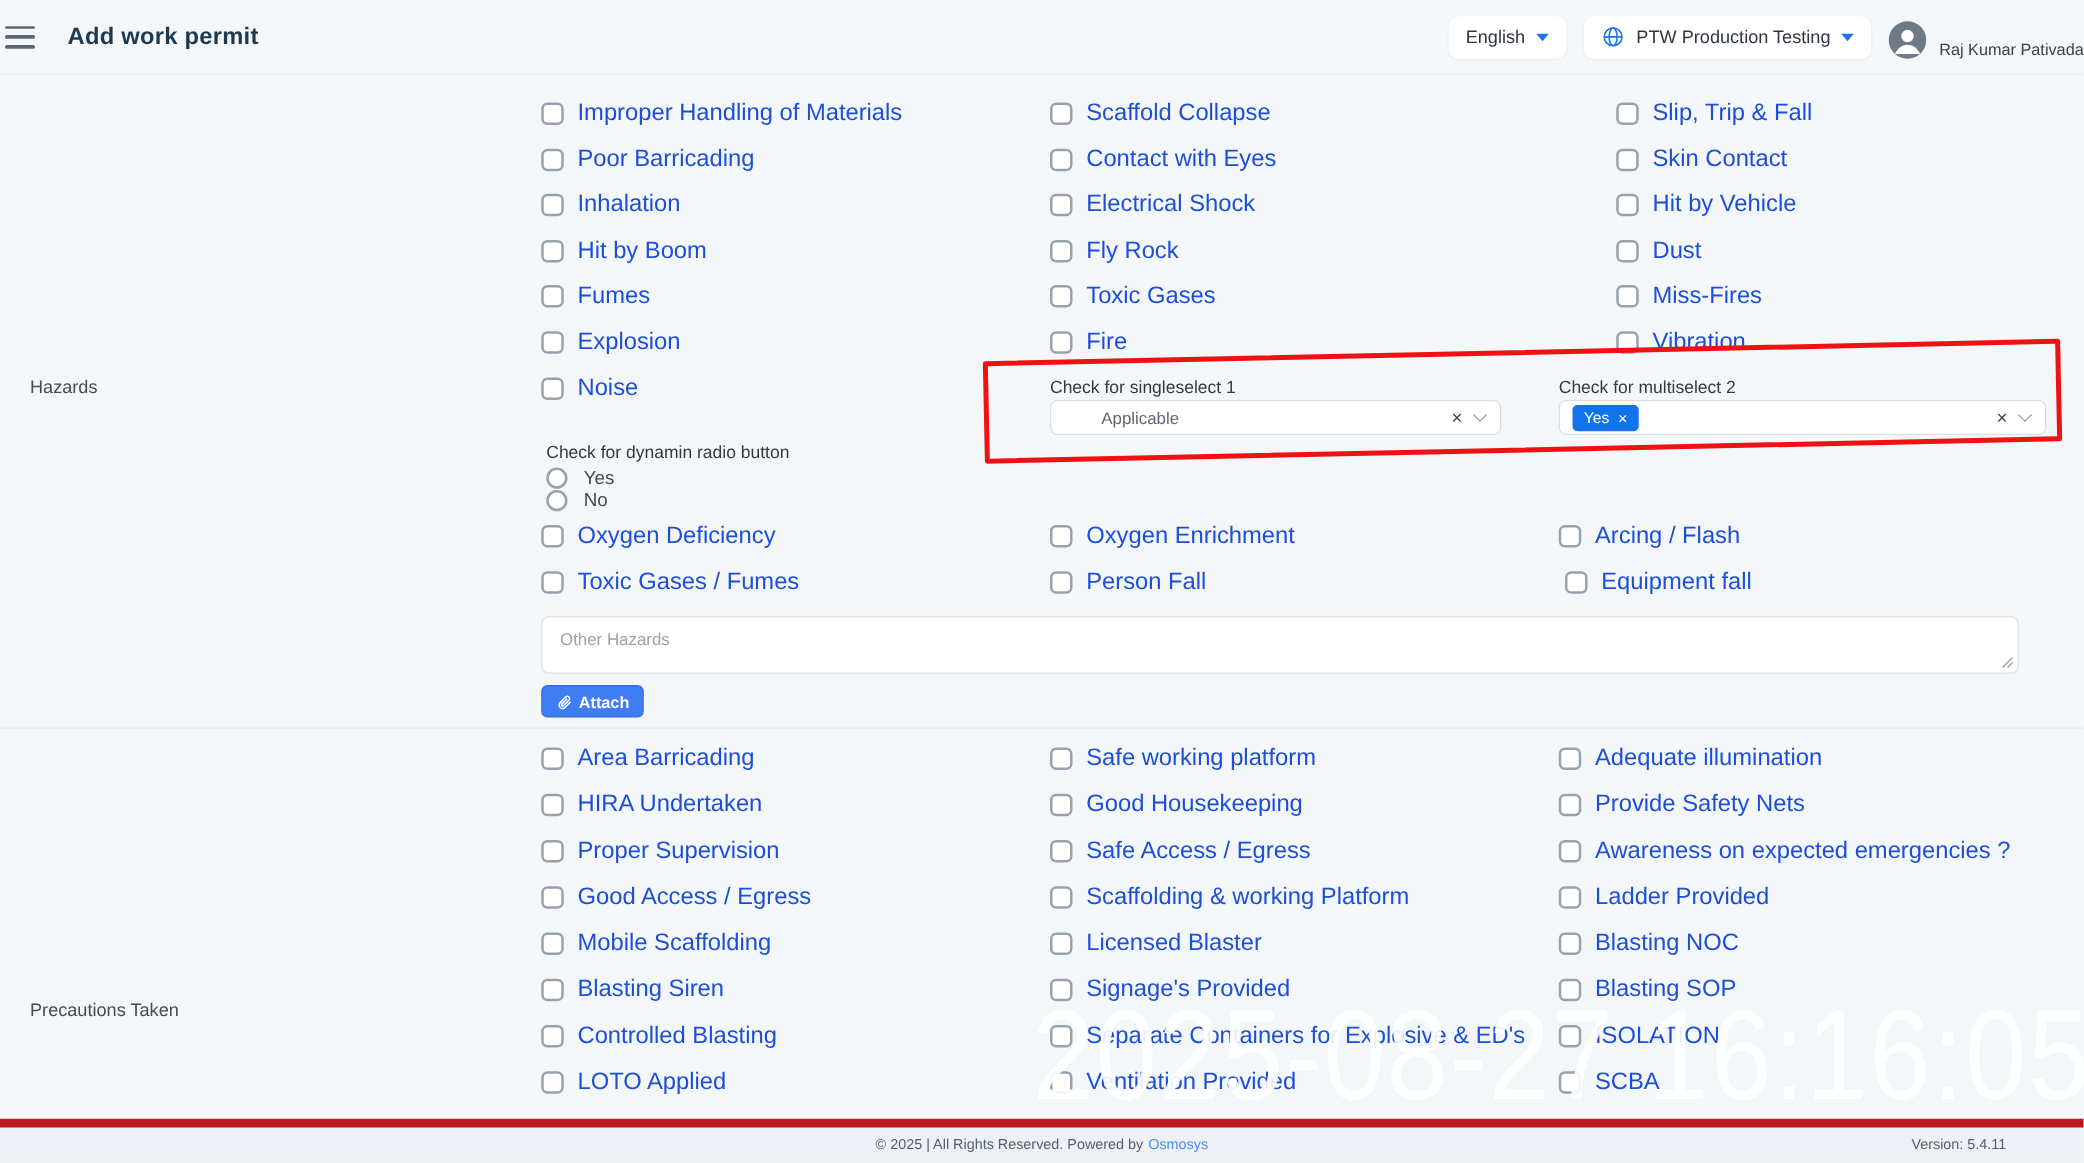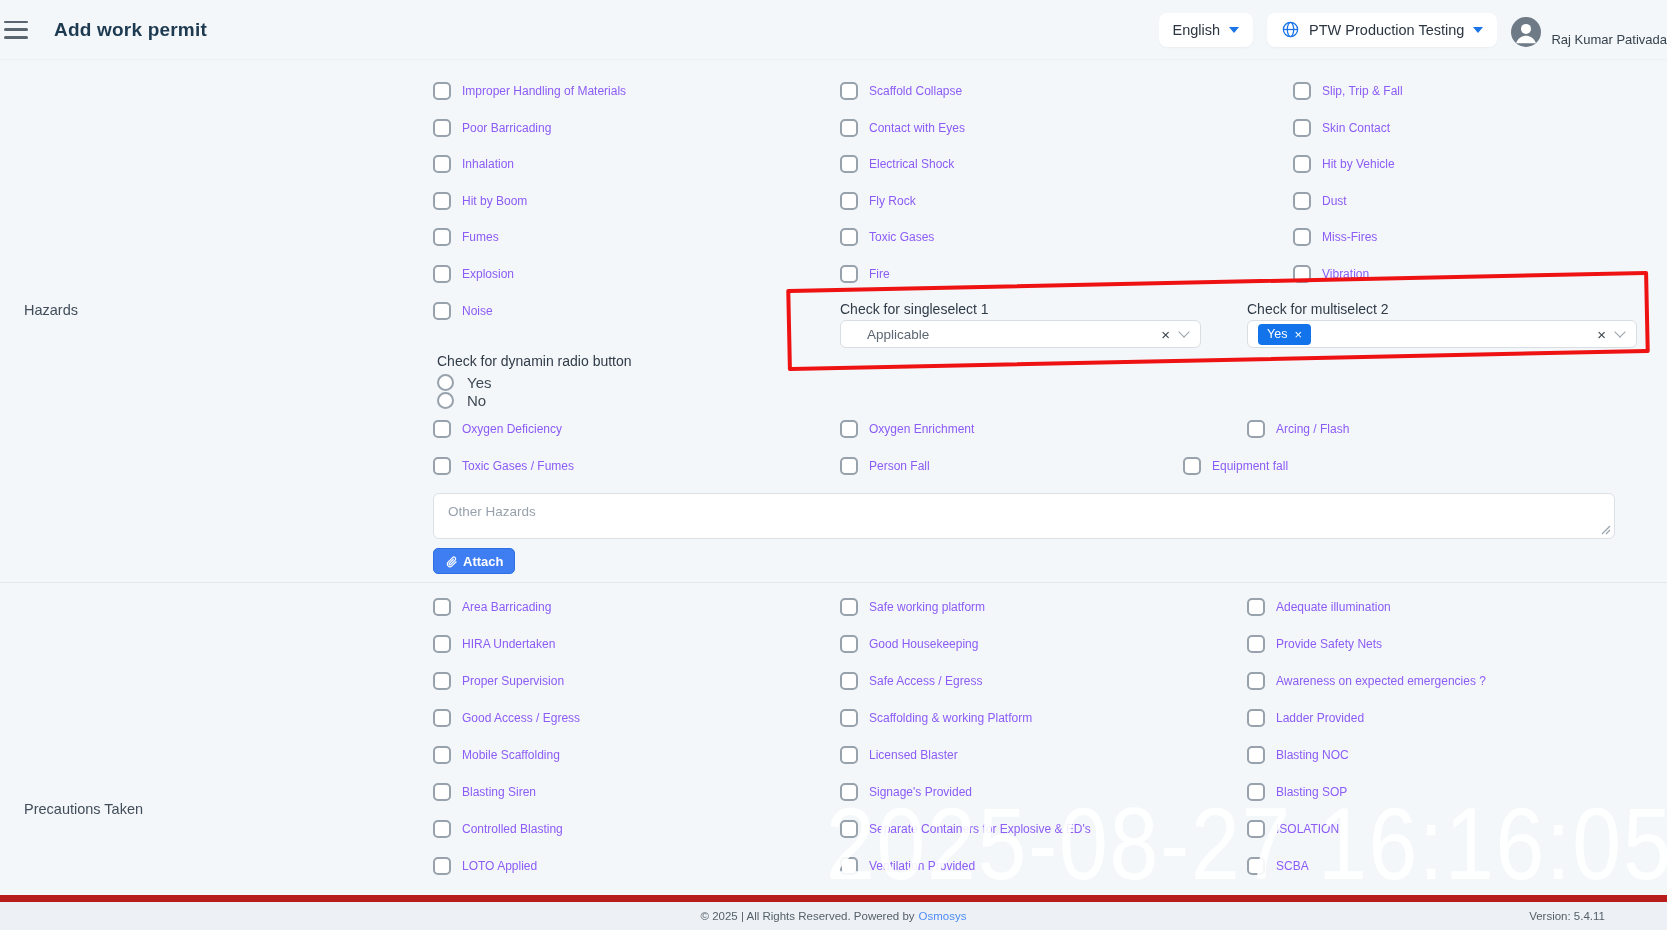--- a/index.html
+++ b/index.html
@@ -35,21 +35,21 @@
 
   
   .section-label{ position:absolute; font-size:14.5px; color:#414d59; }
 
   
   .col{ position:absolute; display:flex; flex-direction:column; }
   .gap-hz{ gap:18.6px; }
   .gap-pc{ gap:19px; }
   .check-item{ display:flex; align-items:center; gap:11px; height:18px; cursor:pointer; white-space:nowrap; }
   .cb{ width:18px; height:18px; border:2px solid #97a2ac; border-radius:5px; background:#fff; flex:none; }
-  .cb-label{ font-size:12px; color:#8b5cf6; }
+  .cb-label{ font-size:19px; color:#1d4ed8; }
   .abs{ position:absolute; }
 
   .radio-group{ position:absolute; left:437px; top:353px; display:flex; flex-direction:column; }
   .radio-label{ font-size:14px; color:#2f3b47; margin-bottom:4px; }
   .radio-row{ display:flex; align-items:center; gap:13px; height:18px; cursor:pointer; }
   .radio{ width:17px; height:17px; border:2px solid #97a2ac; border-radius:50%; background:#fff; flex:none; }
   .radio-text{ font-size:15px; color:#3f4a55; }
 
   
   .field-label{ position:absolute; font-size:14px; color:#2f3b47; white-space:nowrap; }
@@ -238,21 +238,21 @@
         <span class="cb-label">Miss-Fires</span>
       </label>
 
       <label class="check-item">
         <span class="cb"></span>
         <span class="cb-label">Vibration</span>
       </label>
     </div>
 
   <div class="field-label" style="left:840px; top:301px;">Check for singleselect 1</div>
-  <div class="select-box" style="left:840px; top:320px; width:361px;">
+  <div class="select-box" style="left:840px; top:320px; width:361px;padding-left:14px;">
     <span class="select-value">Applicable</span>
     <span class="select-icons">
       <span class="x-clear">×</span>
       <span class="dd-chev"></span>
     </span>
   </div>
 
   <div class="field-label" style="left:1247px; top:301px;">Check for multiselect 2</div>
   <div class="select-box" style="left:1247px; top:320px; width:390px;">
     <span class="chip">
@@ -292,21 +292,21 @@
     <span class="cb-label">Arcing / Flash</span>
   </label>
   <label class="check-item abs" style="left:433px; top:457px;">
     <span class="cb"></span>
     <span class="cb-label">Toxic Gases / Fumes</span>
   </label>
   <label class="check-item abs" style="left:840px; top:457px;">
     <span class="cb"></span>
     <span class="cb-label">Person Fall</span>
   </label>
-  <label class="check-item abs" style="left:1183px; top:457px;align-items:center;">
+  <label class="check-item abs" style="left:1252px; top:457px;align-items:center;">
     <span class="cb"></span>
     <span class="cb-label">Equipment fall</span>
   </label>
 
   <div class="textarea-wrap">
     <textarea placeholder="Other Hazards" style=""></textarea>
     <svg class="grip" width="10" height="10" viewBox="0 0 10 10">
       <path d="M9 1L1 9M9 5L5 9" stroke="#9aa4ae" stroke-width="1.2"></path>
     </svg>
   </div>

